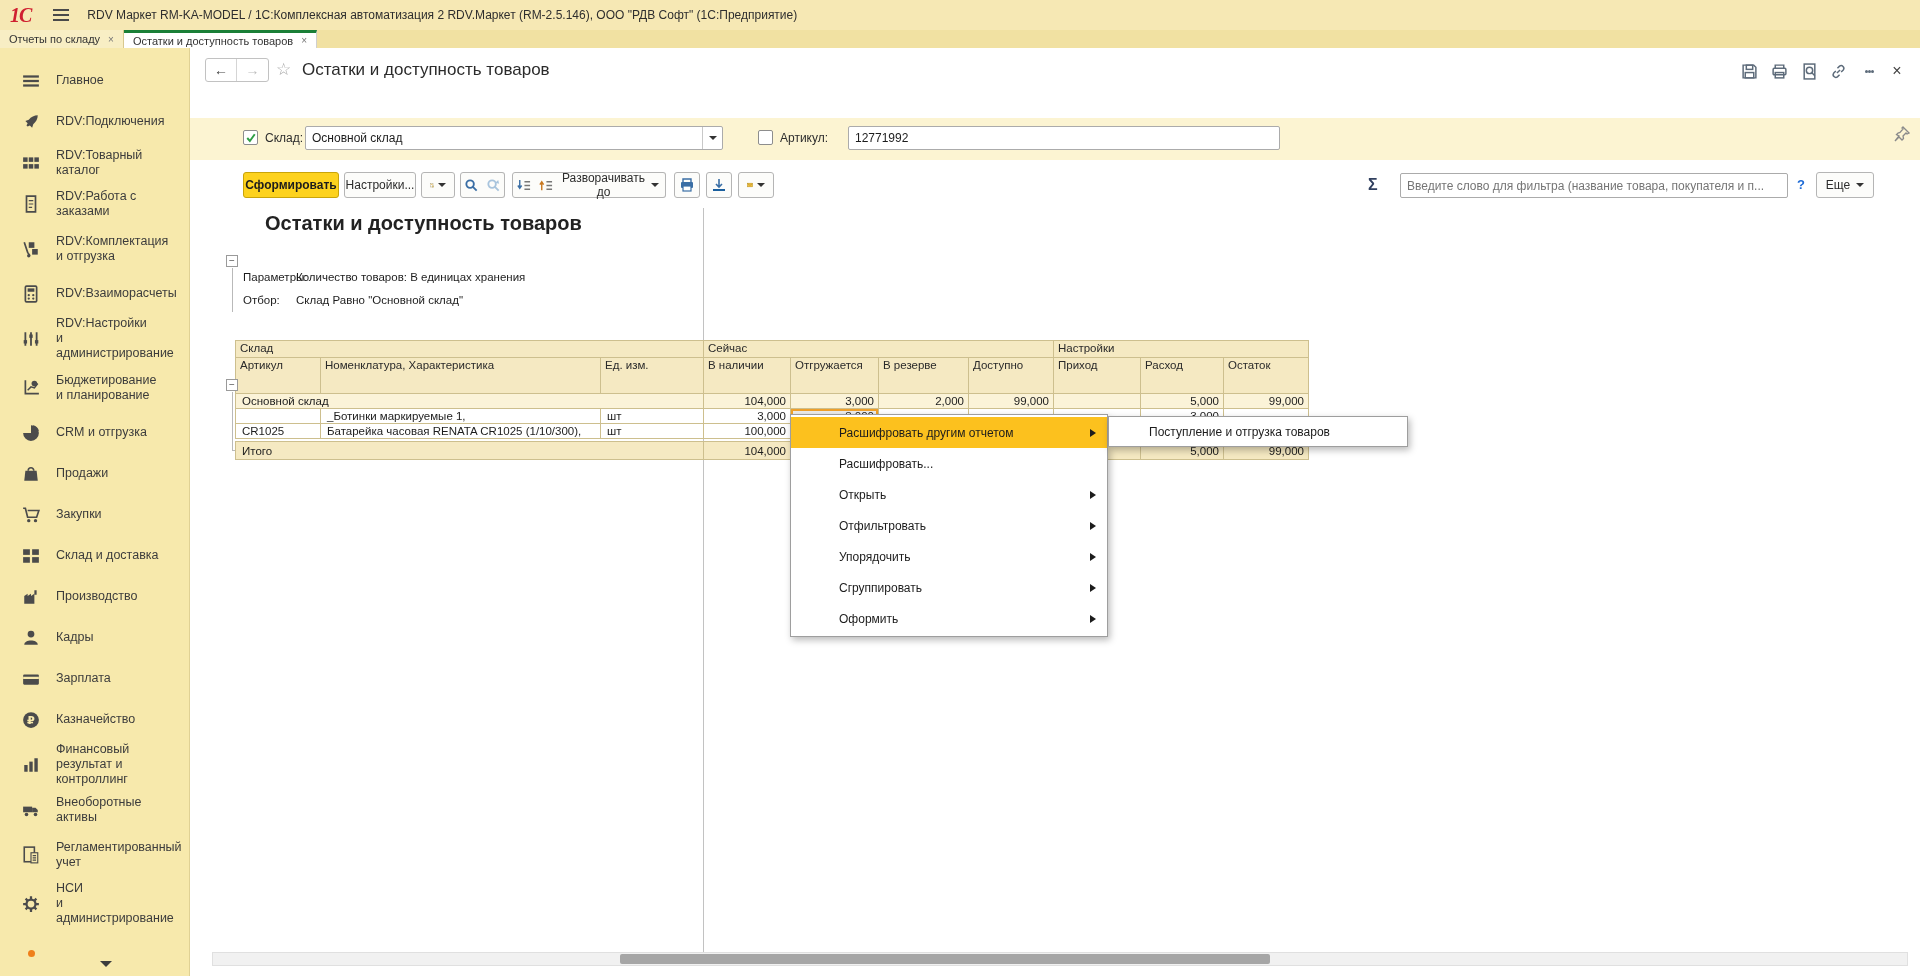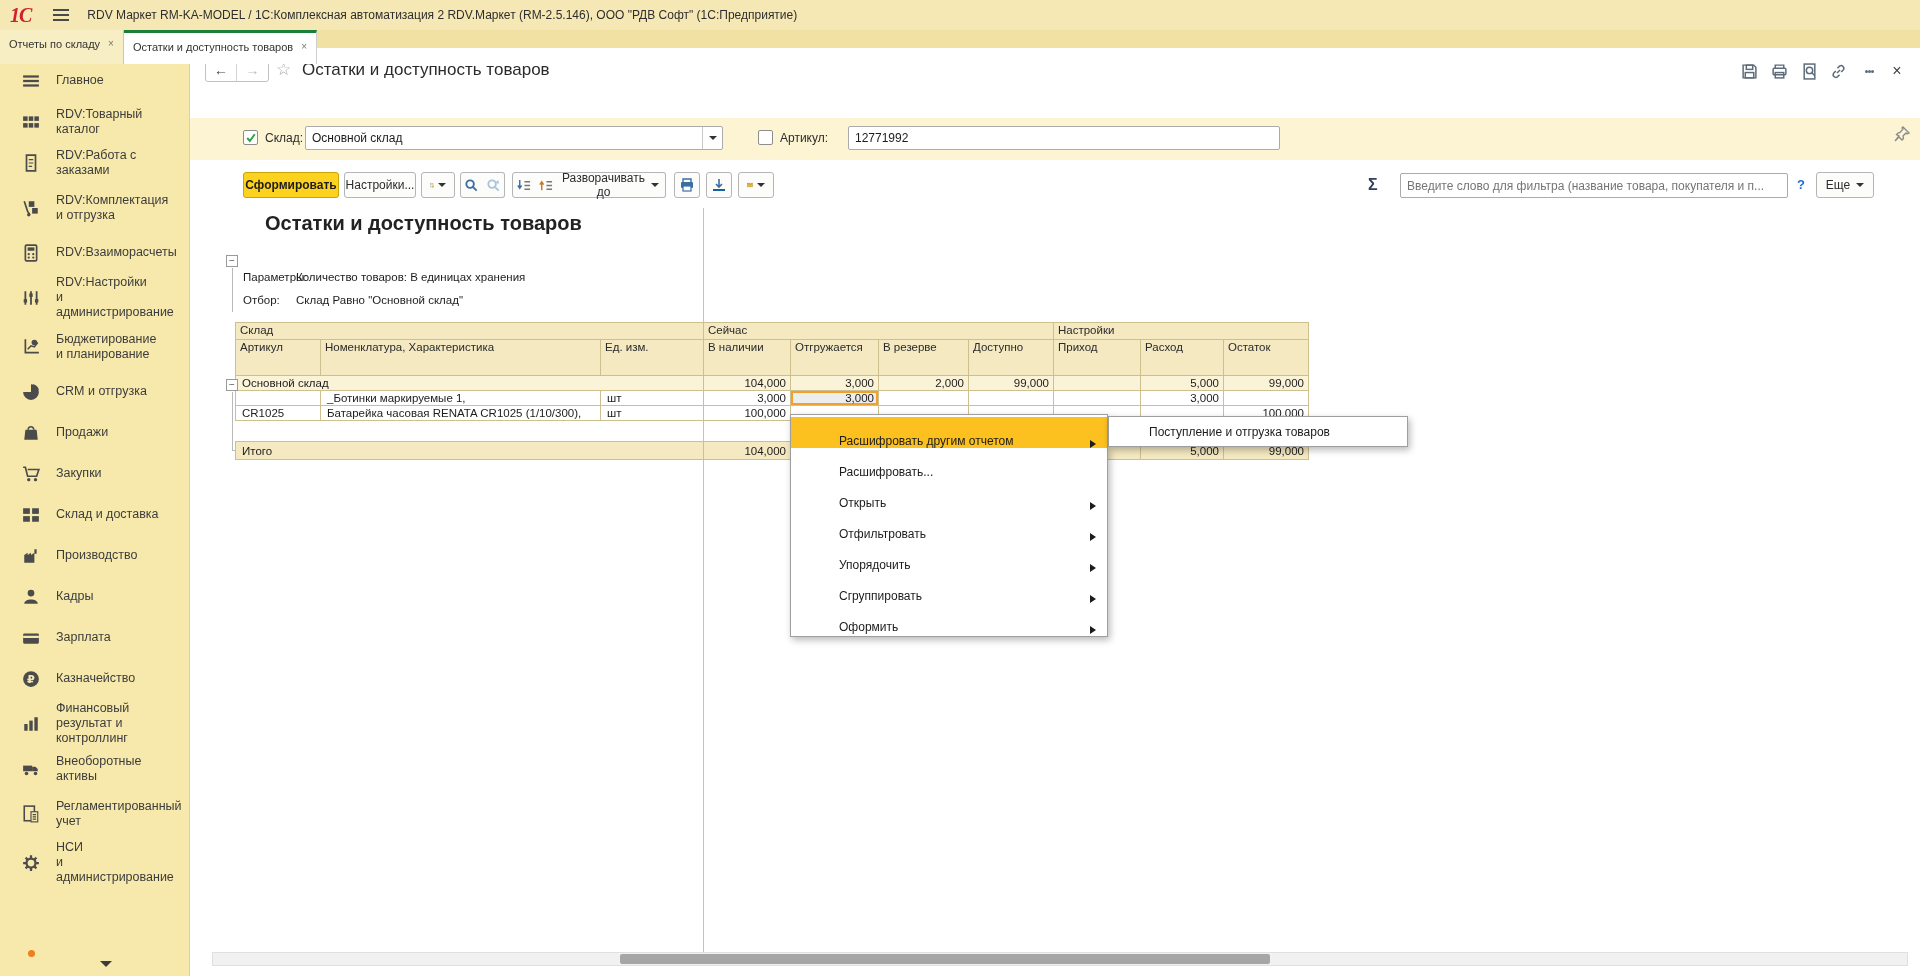--- a/index.html
+++ b/index.html
@@ -16,21 +16,21 @@
   #global-search input{border:none;background:transparent;outline:none;font-size:12px;color:#444;width:100%;font-family:inherit}
   #global-search input::placeholder{color:#8f8f8f}
   .tb-ic{position:absolute;top:3px;width:24px;height:24px;display:flex;align-items:center;justify-content:center;cursor:pointer}
   .bell-circle{width:23px;height:23px;border-radius:50%;background:#27a343;display:flex;align-items:center;justify-content:center}
   #tb-user{position:absolute;left:1826px;top:8px;font-size:12px;color:#333;cursor:pointer}
   .menu-bars{width:16px;height:10px;display:flex;flex-direction:column;justify-content:space-between}
   .menu-bars i{height:2px;background:#4a4a4a;display:block}
   .caret-d{width:0;height:0;border-left:4px solid transparent;border-right:4px solid transparent;border-top:4px solid #4a4a4a;display:inline-block}
   
   #tabbar{left:0;top:30px;width:1920px;height:18px;background:#f1e1a2;display:flex;z-index:5}
-  .tab{height:34px;display:flex;align-items:flex-start;padding:8px 9px;font-size:11px;color:#333;border-right:1px solid #d8c88e;cursor:pointer;white-space:nowrap}
+  .tab{height:18px;display:flex;align-items:center;padding:0 9px;font-size:11px;color:#333;border-right:1px solid #d8c88e;cursor:pointer;white-space:nowrap}
   .tab .x{margin-left:8px;color:#777;font-size:10px}
   .tab.inactive{background:#f8eec4}
   .tab.active{background:#fff;border-top:3px solid #1a7f37;border-right:1px solid #cfcfcf}
   
   #sidebar{left:0;top:48px;width:190px;height:928px;background:#f7e9ac;border-right:1px solid #e0d194;padding-top:12px;overflow:hidden}
   .side-item{display:flex;align-items:center;padding:0 6px 0 22px;cursor:pointer}
   .side-item.h1{height:41px}.side-item.h2{height:49px}
   .side-ic{width:18px;height:18px;flex:0 0 18px;margin-right:16px;display:flex;align-items:center;justify-content:center}
   .side-lbl{font-size:12.5px;color:#3c3c3c;line-height:15px;white-space:pre-line}
   #side-more{left:100px;top:961px;width:0;height:0;border-left:6px solid transparent;border-right:6px solid transparent;border-top:6px solid #3c3c3c}
@@ -83,21 +83,21 @@
   .rpt td,.rpt th{border:1px solid #cdbf8e;font-size:11.5px;font-weight:normal;overflow:hidden;white-space:nowrap}
   .bandcell,.headcell{background:#f5e9c2;text-align:left;vertical-align:top;padding:1px 4px;color:#2a2a2a}
   .headcell{line-height:13px}
   .num{text-align:right;padding:0 4px}
   .txt{text-align:left;padding:0 6px}
   .grp td{background:#fbf3d8}
   .tot td{background:#f5e9c2}
   .sel{background:#ededed !important;box-shadow:inset 0 0 0 2px #efa12c}
   
   #ctx{left:790px;top:414px;width:318px;background:#fff;border:1px solid #9e9e9e;box-shadow:2px 3px 7px rgba(0,0,0,.28);padding:2px 0;z-index:30}
-  .ctx-item{height:31px;display:flex;align-items:flex-end;padding-left:48px;padding-right:14px;font-size:12px;color:#1c1c1c;position:relative;cursor:pointer}
+  .ctx-item{height:31px;display:flex;align-items:center;padding-left:48px;padding-right:14px;font-size:12px;color:#1c1c1c;position:relative;cursor:pointer}
   .ctx-item.hl{background:#fcc11e}
   .sub-arrow{position:absolute;right:11px;width:0;height:0;border-left:6px solid #1c1c1c;border-top:4.5px solid transparent;border-bottom:4.5px solid transparent}
   #submenu{left:1108px;top:416px;width:300px;height:31px;background:#fff;border:1px solid #9e9e9e;box-shadow:2px 3px 7px rgba(0,0,0,.28);display:flex;align-items:center;padding-left:40px;font-size:12px;z-index:31;cursor:pointer}
   
   #hscroll{left:212px;top:952px;width:1696px;height:14px;background:#f1f1f1;border:1px solid #e0e0e0}
   #hthumb{left:620px;top:954px;width:650px;height:10px;background:#a6a6a6;border-radius:2px}
   .icon-stroke{stroke:#5d6b7a;fill:none;stroke-width:1.4}
 </style>
 </head>
 <body>
@@ -161,20 +161,28 @@
           <rect x="1" y="3" width="14" height="2"></rect>
           <rect x="1" y="7" width="14" height="2"></rect>
           <rect x="1" y="11" width="14" height="2"></rect>
         </svg>
       </span>
       <span class="side-lbl">Главное</span>
     </div>
     <div class="side-item h1">
       <span class="side-ic">
         <svg width="18" height="18" viewBox="0 0 16 16" fill="#4b4b4b">
+          <path d="M14 2c-3 0-6 1.5-8 4L3 7l2 2-1 2 1 1 2-1 2 2 1-3c2.5-2 4-5 4-8z"></path>
+        </svg>
+      </span>
+      <span class="side-lbl">RDV:Подключения</span>
+    </div>
+    <div class="side-item h1">
+      <span class="side-ic">
+        <svg width="18" height="18" viewBox="0 0 16 16" fill="#4b4b4b">
           <rect x="1" y="3" width="4" height="4"></rect>
           <rect x="6" y="3" width="4" height="4"></rect>
           <rect x="11" y="3" width="4" height="4"></rect>
           <rect x="1" y="9" width="4" height="4"></rect>
           <rect x="6" y="9" width="4" height="4"></rect>
           <rect x="11" y="9" width="4" height="4"></rect>
         </svg>
       </span>
       <span class="side-lbl">RDV:Товарный каталог</span>
     </div>
@@ -494,21 +502,21 @@
 <div id="freeze-line" class="abs"></div>
 <div id="rpt-title" class="abs">Остатки и доступность товаров</div>
 
 <div class="outbox abs" style="left:226px;top:255px">−</div>
 <div class="outline-v abs" style="left:232px;top:268px;height:44px"></div>
 <span class="prm-lbl abs" style="left:243px;top:271px">Параметры:</span>
 <span class="prm-lbl abs" style="left:296px;top:271px">Количество товаров: В единицах хранения</span>
 <span class="prm-lbl abs" style="left:243px;top:294px">Отбор:</span>
 <span class="prm-lbl abs" style="left:296px;top:294px">Склад Равно "Основной склад"</span>
 
-<div class="abs" id="rpt-table-wrap" style="left:235px;top:322px">
+<div class="abs" id="rpt-table-wrap" style="left:235px;top:340px">
     <table class="rpt">
       <colgroup>
         <col style="width:85px">
         <col style="width:280px">
         <col style="width:103px">
         <col style="width:87px">
         <col style="width:88px">
         <col style="width:90px">
         <col style="width:85px">
         <col style="width:87px">

